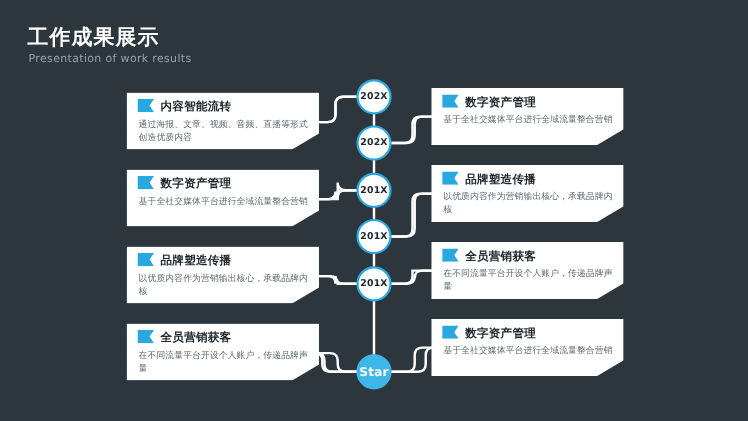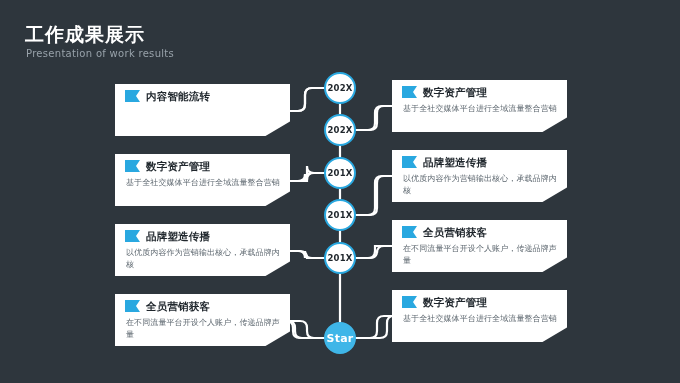--- a/index.html
+++ b/index.html
@@ -119,20 +119,21 @@
     </g>
   </svg>
 
   <div class="card left" style="top:84px">
     <div class="hd">
       <svg class="flag" viewBox="0 0 15 12">
         <path d="M0 0 L15 0 L11 6 L15 12 L0 12 Z" fill="#29a8e0"></path>
       </svg>
       <span class="title">内容智能流转</span>
     </div>
+    <div class="body">通过海报、文章、视频、音频、直播等形式创造优质内容</div>
   </div>
 
   <div class="card left" style="top:154px">
     <div class="hd">
       <svg class="flag" viewBox="0 0 15 12">
         <path d="M0 0 L15 0 L11 6 L15 12 L0 12 Z" fill="#29a8e0"></path>
       </svg>
       <span class="title">数字资产管理</span>
     </div>
     <div class="body">基于全社交媒体平台进行全域流量整合营销</div>

